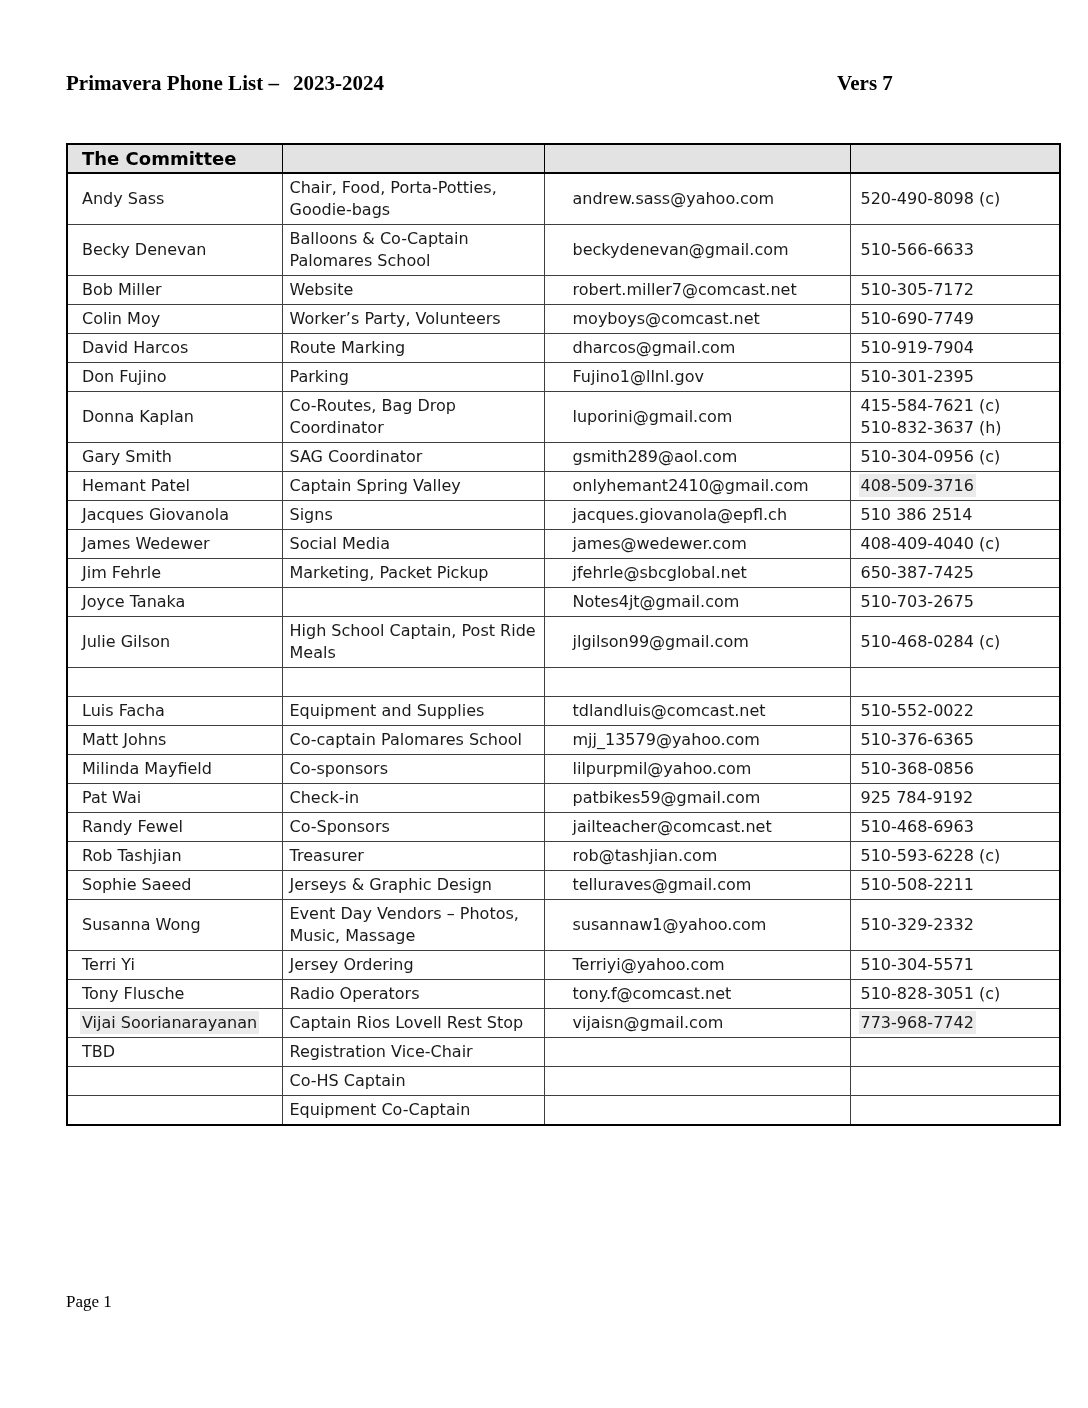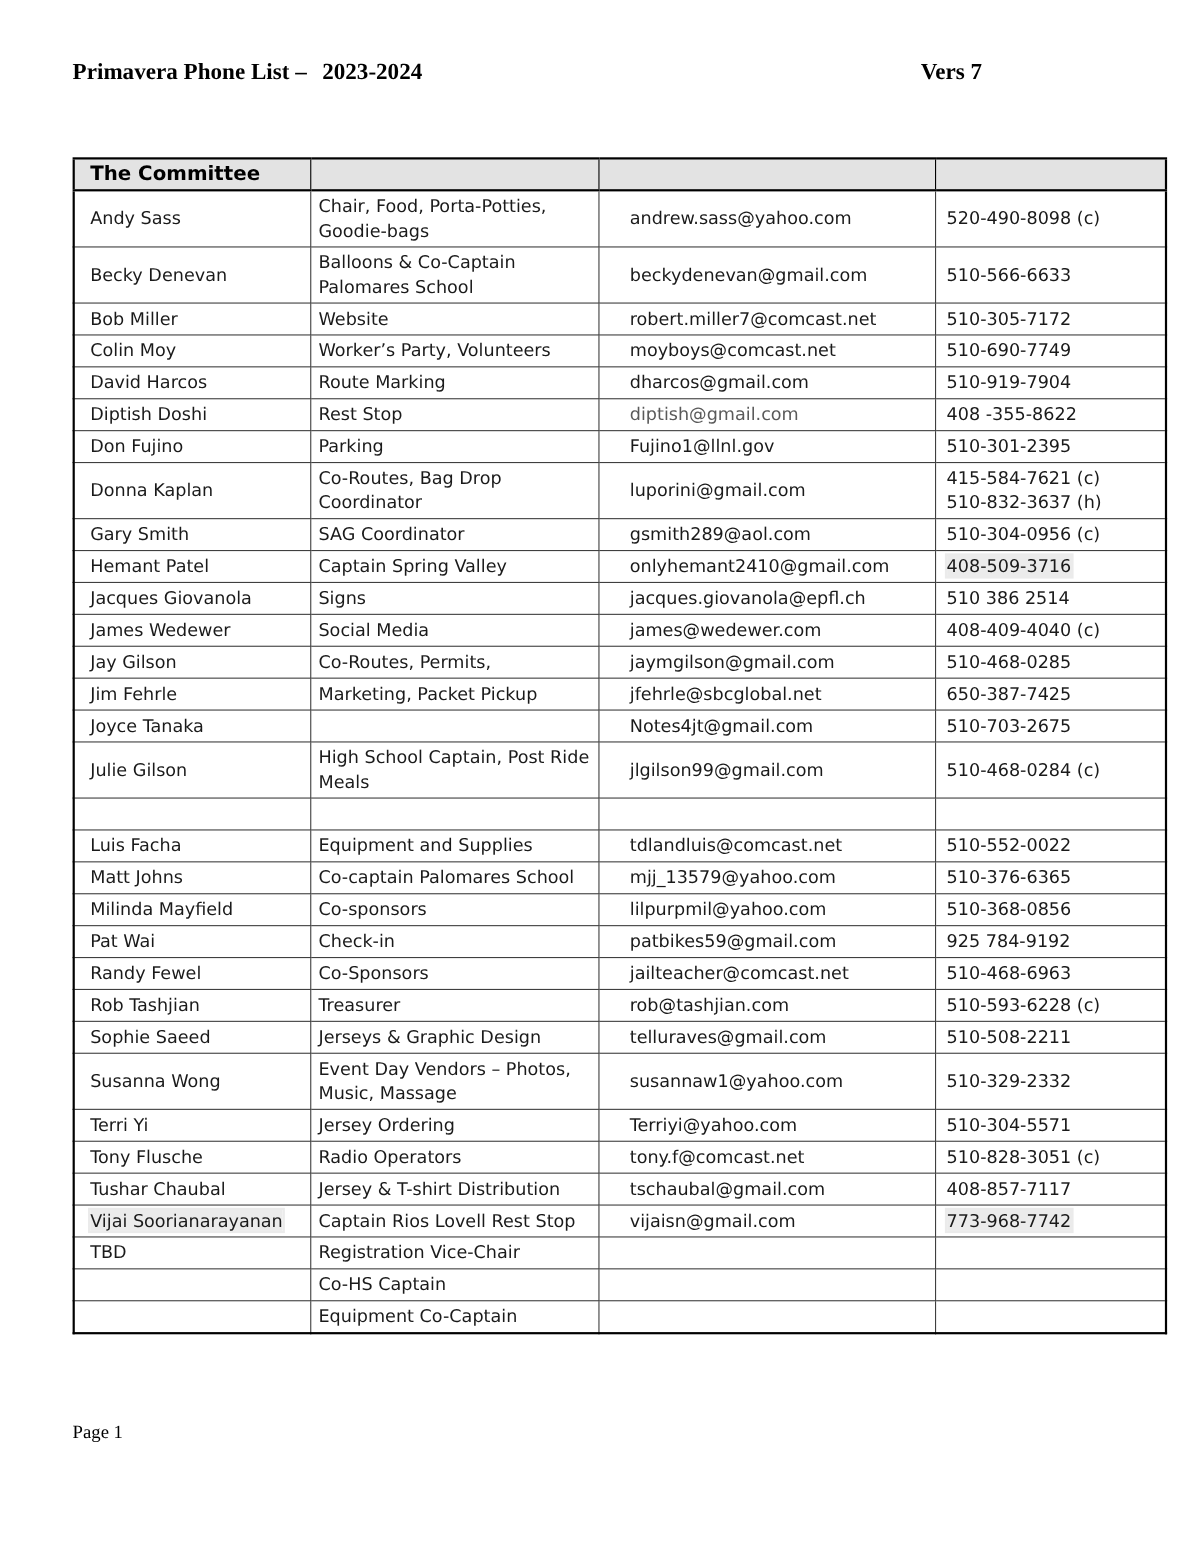--- a/index.html
+++ b/index.html
@@ -5,21 +5,21 @@
   html,body { margin:0; padding:0; background:#ffffff; }
   .page {
     position:relative;
     width:1088px; height:1408px;
     background:#ffffff;
     font-family:"DejaVu Sans", sans-serif;
     color:#1a1a1a;
     overflow:hidden;
   }
   .doc-header {
-    position:absolute; top:53px; left:66px; right:30px;
+    position:absolute; top:71px; left:66px; right:30px;
     font-family:"Liberation Serif", serif;
     font-weight:bold; font-size:21px; color:#000;
   }
   .doc-title { display:inline-block; }
   .title-year { margin-left:14px; }
   .doc-version { position:absolute; left:771px; top:0; }
   table.phone-list {
     position:absolute; left:66px; top:143px;
     border-collapse:collapse; table-layout:fixed;
     width:993px;
@@ -113,26 +113,20 @@
     <td class="c-phone"><span class="cellspan phone">510-690-7749</span></td>
   </tr>
 
   <tr>
     <td class="c-name"><span class="cellspan">David Harcos</span></td>
     <td class="c-role"><span class="cellspan">Route Marking</span></td>
     <td class="c-email"><span class="cellspan">dharcos@gmail.com</span></td>
     <td class="c-phone"><span class="cellspan phone">510-919-7904</span></td>
   </tr>
 
-  <tr>
-    <td class="c-name"><span class="cellspan">Diptish Doshi</span></td>
-    <td class="c-role"><span class="cellspan">Rest Stop</span></td>
-    <td class="c-email"><span class="cellspan text-gray">diptish@gmail.com</span></td>
-    <td class="c-phone"><span class="cellspan phone">408 -355-8622</span></td>
-  </tr>
 
   <tr>
     <td class="c-name"><span class="cellspan">Don Fujino</span></td>
     <td class="c-role"><span class="cellspan">Parking</span></td>
     <td class="c-email"><span class="cellspan">Fujino1@llnl.gov</span></td>
     <td class="c-phone"><span class="cellspan phone">510-301-2395</span></td>
   </tr>
 
   <tr>
     <td class="c-name"><span class="cellspan">Donna Kaplan</span></td>
@@ -163,26 +157,20 @@
     <td class="c-phone"><span class="cellspan phone">510 386 2514</span></td>
   </tr>
 
   <tr>
     <td class="c-name"><span class="cellspan">James Wedewer</span></td>
     <td class="c-role"><span class="cellspan">Social Media</span></td>
     <td class="c-email"><span class="cellspan">james@wedewer.com</span></td>
     <td class="c-phone"><span class="cellspan phone">408-409-4040 (c)</span></td>
   </tr>
 
-  <tr>
-    <td class="c-name"><span class="cellspan">Jay Gilson</span></td>
-    <td class="c-role"><span class="cellspan">Co-Routes, Permits,</span></td>
-    <td class="c-email"><span class="cellspan">jaymgilson@gmail.com</span></td>
-    <td class="c-phone"><span class="cellspan phone">510-468-0285</span></td>
-  </tr>
 
   <tr>
     <td class="c-name"><span class="cellspan">Jim Fehrle</span></td>
     <td class="c-role"><span class="cellspan">Marketing, Packet Pickup</span></td>
     <td class="c-email"><span class="cellspan">jfehrle@sbcglobal.net</span></td>
     <td class="c-phone"><span class="cellspan phone">650-387-7425</span></td>
   </tr>
 
   <tr>
     <td class="c-name"><span class="cellspan">Joyce Tanaka</span></td>
@@ -268,26 +256,20 @@
     <td class="c-phone"><span class="cellspan phone">510-304-5571</span></td>
   </tr>
 
   <tr>
     <td class="c-name"><span class="cellspan">Tony Flusche</span></td>
     <td class="c-role"><span class="cellspan">Radio Operators</span></td>
     <td class="c-email"><span class="cellspan">tony.f@comcast.net</span></td>
     <td class="c-phone"><span class="cellspan phone">510-828-3051 (c)</span></td>
   </tr>
 
-  <tr>
-    <td class="c-name"><span class="cellspan">Tushar Chaubal</span></td>
-    <td class="c-role"><span class="cellspan">Jersey &amp; T-shirt Distribution</span></td>
-    <td class="c-email"><span class="cellspan">tschaubal@gmail.com</span></td>
-    <td class="c-phone"><span class="cellspan phone">408-857-7117</span></td>
-  </tr>
 
   <tr>
     <td class="c-name"><span class="cellspan hl">Vijai Soorianarayanan</span></td>
     <td class="c-role"><span class="cellspan">Captain Rios Lovell Rest Stop</span></td>
     <td class="c-email"><span class="cellspan">vijaisn@gmail.com</span></td>
     <td class="c-phone"><span class="cellspan phone hl">773-968-7742</span></td>
   </tr>
 
   <tr>
     <td class="c-name"><span class="cellspan">TBD</span></td>

